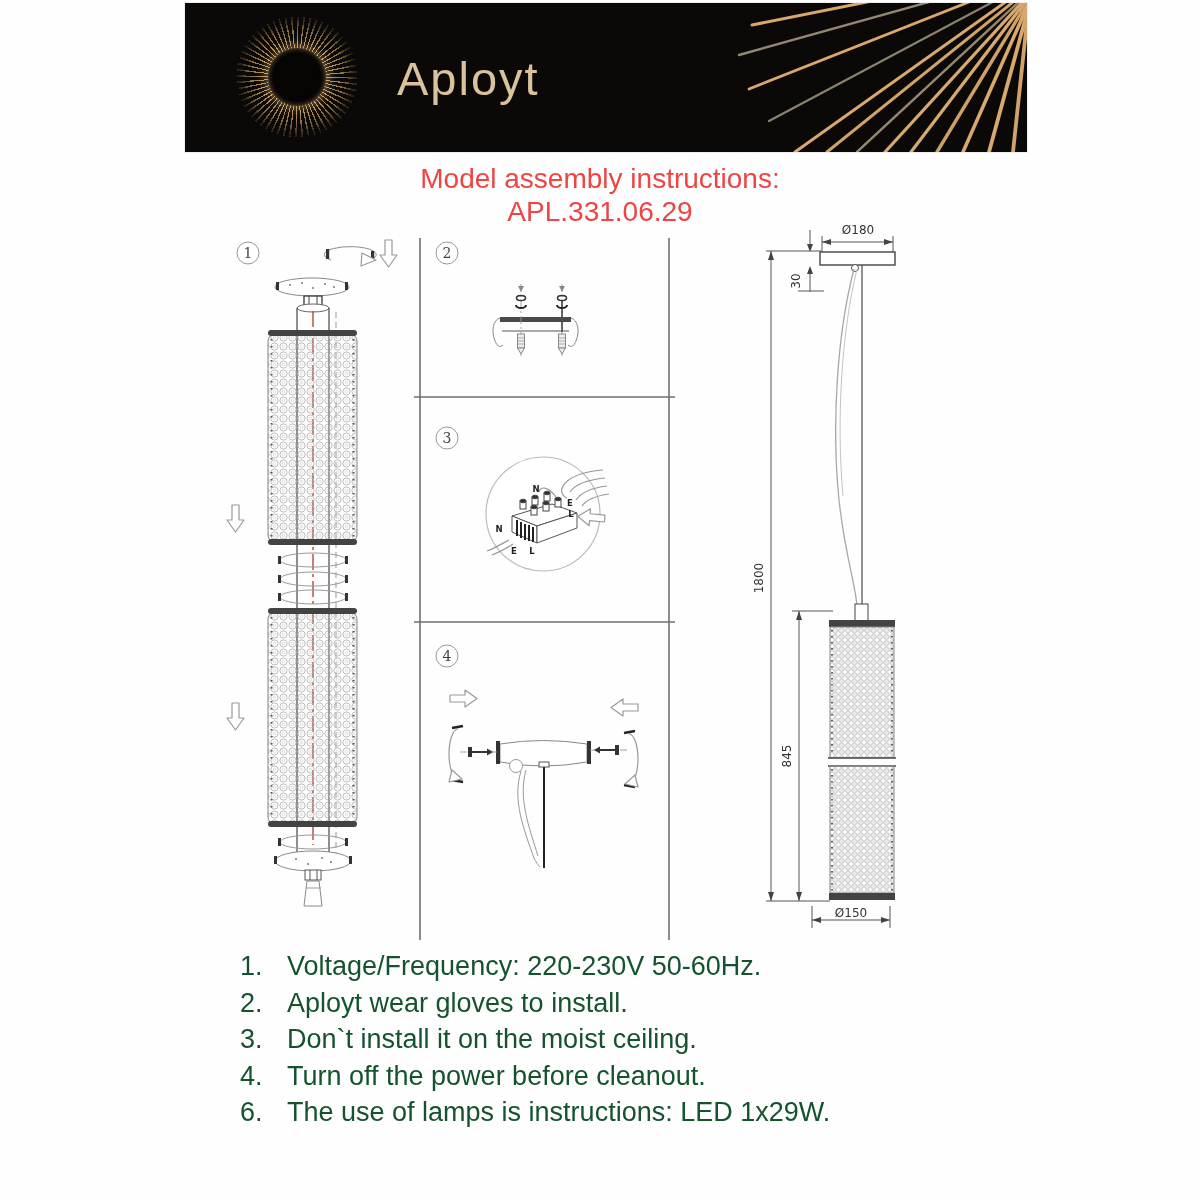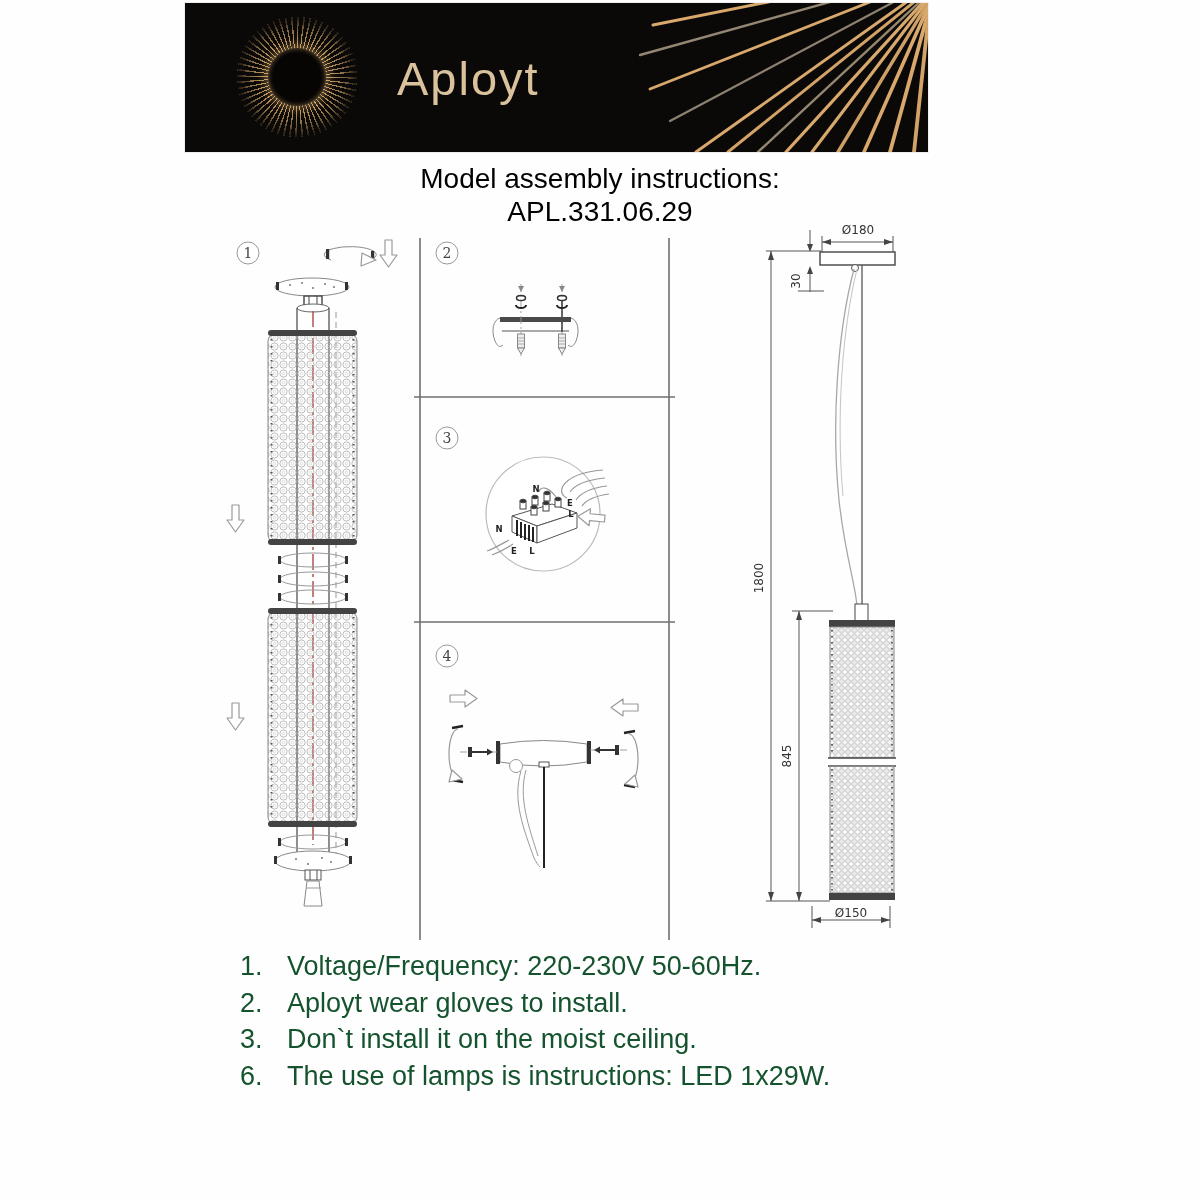--- a/index.html
+++ b/index.html
@@ -1,33 +1,33 @@
 <!DOCTYPE html>
 <html><head>
 <meta charset="utf-8">
 <style>
   html,body{margin:0;padding:0;background:#ffffff;}
   #page{position:relative;width:1200px;height:1200px;background:#fefefe;overflow:hidden;
         font-family:"Liberation Sans",sans-serif;}
 
   
-  #banner{position:absolute;left:185px;top:3px;width:743px;height:149px;background:#0b0908;
+  #banner{position:absolute;left:185px;top:3px;width:842px;height:149px;background:#0b0908;
           box-shadow:0 0 0 1px #8a8a8a22;}
   #sunburst{position:absolute;left:52px;top:14px;width:120px;height:120px;border-radius:50%;
             background:repeating-conic-gradient(#c99f63 0deg 1.7deg, rgba(0,0,0,0) 1.7deg 6deg);}
   #sunburst::before{content:'';position:absolute;inset:0;border-radius:50%;
             background:radial-gradient(circle,rgba(11,9,8,0) 38%,rgba(11,9,8,.35) 55%,#0b0908 73%);}
   #sunburst::after{content:'';position:absolute;inset:26%;border-radius:50%;background:#070504;
             box-shadow:0 0 10px 3px rgba(210,170,110,0.55), inset 0 0 4px 1px rgba(210,170,110,0.4);}
   #brand{position:absolute;left:212px;top:48px;font-size:47px;font-weight:400;color:#d9c29c;
          letter-spacing:2px;}
   #rays{position:absolute;right:0;top:0;}
 
   
-  #titleblock{position:absolute;left:0;top:162px;width:1200px;text-align:center;color:#000000;}
+  #titleblock{position:absolute;left:0;top:162px;width:1200px;text-align:center;color:#ef4444;}
   #titleblock .t1{font-size:28px;line-height:33px;}
   #titleblock .t2{font-size:28px;line-height:33px;}
 
   
   #draw{position:absolute;left:0;top:0;}
   .ln{stroke:#8a8a8a;fill:none;stroke-width:1;}
   .dim{stroke:#555;fill:none;stroke-width:1;}
   .dimf{fill:#444;stroke:none;}
   .dtxt{font-family:"DejaVu Sans",sans-serif;font-size:12px;fill:#333;}
   .stepnum{font-family:"DejaVu Serif",serif;font-size:14px;fill:#444;}
@@ -394,17 +394,20 @@
     <div class="inst-row">
       <span class="inst-num">1.</span><span>Voltage/Frequency: 220-230V 50-60Hz.</span>
     </div>
     <div class="inst-row">
       <span class="inst-num">2.</span><span>Aployt wear gloves to install.</span>
     </div>
     <div class="inst-row">
       <span class="inst-num">3.</span><span>Don`t install it on the moist ceiling.</span>
     </div>
     <div class="inst-row">
+      <span class="inst-num">4.</span><span>Turn off the power before cleanout.</span>
+    </div>
+    <div class="inst-row">
       <span class="inst-num">6.</span><span>The use of lamps is instructions: LED 1x29W.</span>
     </div>
   </div>
 
 </div>
 
 </body></html>

